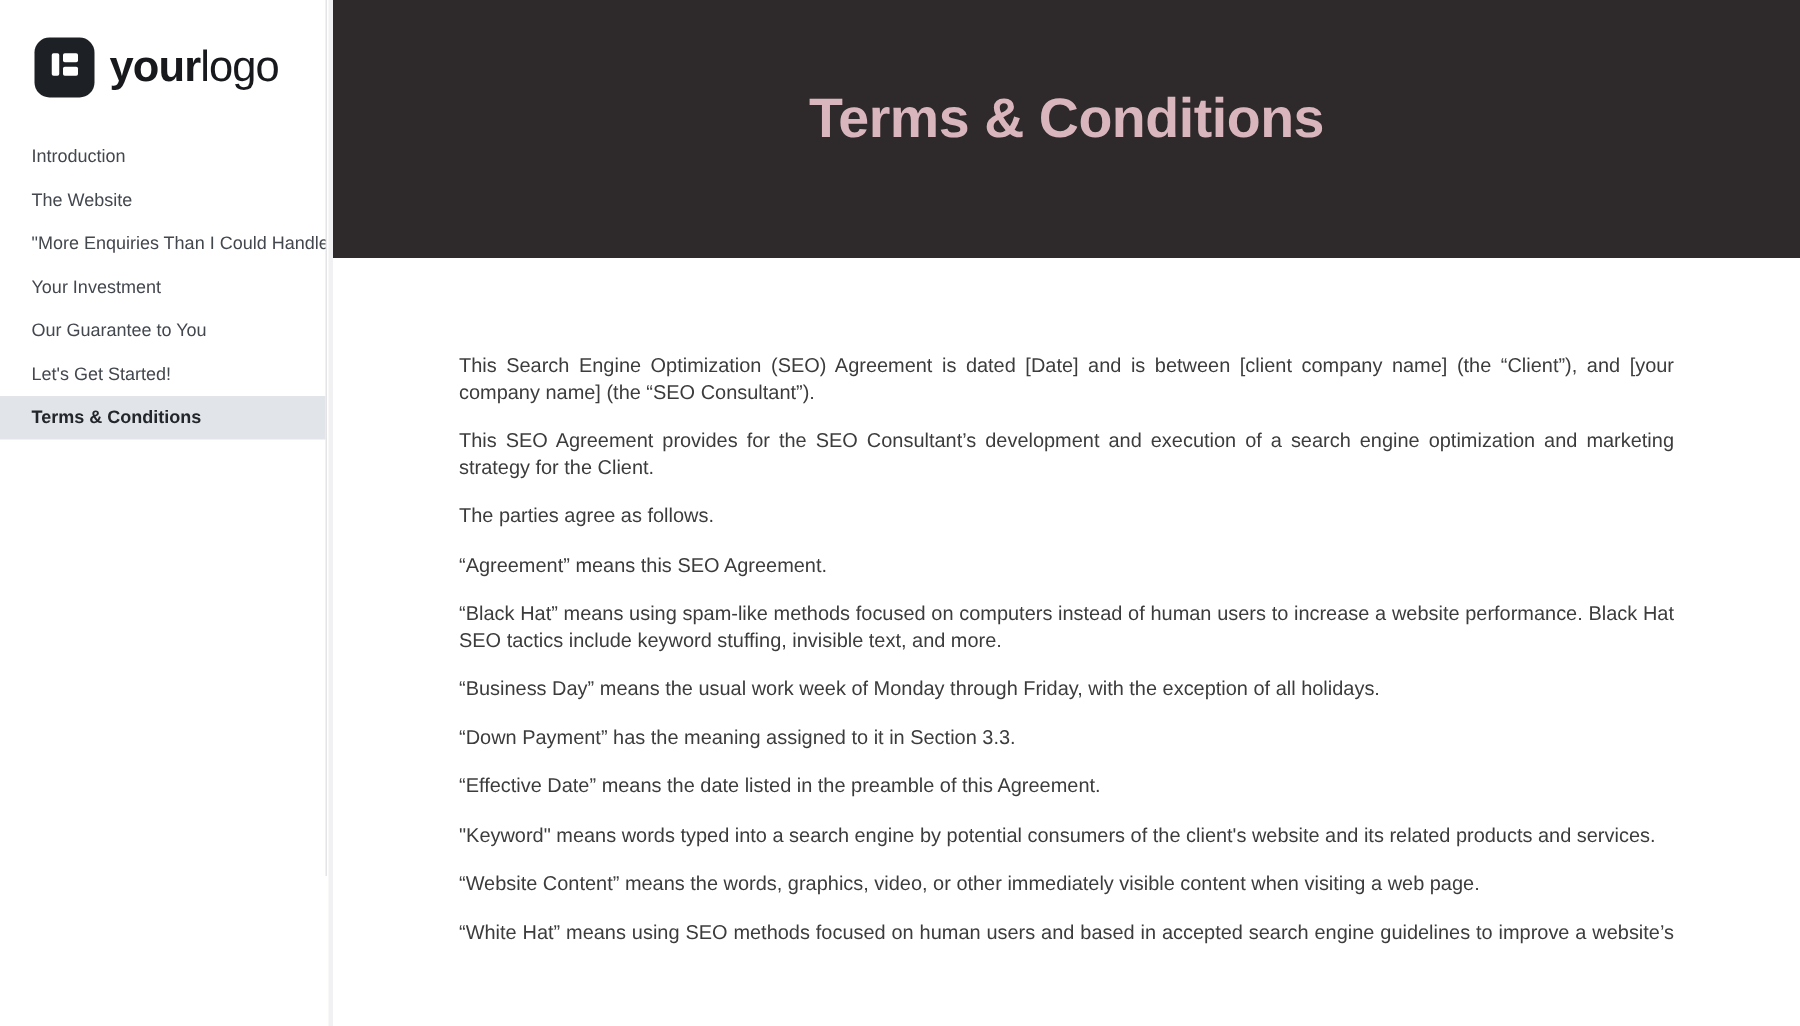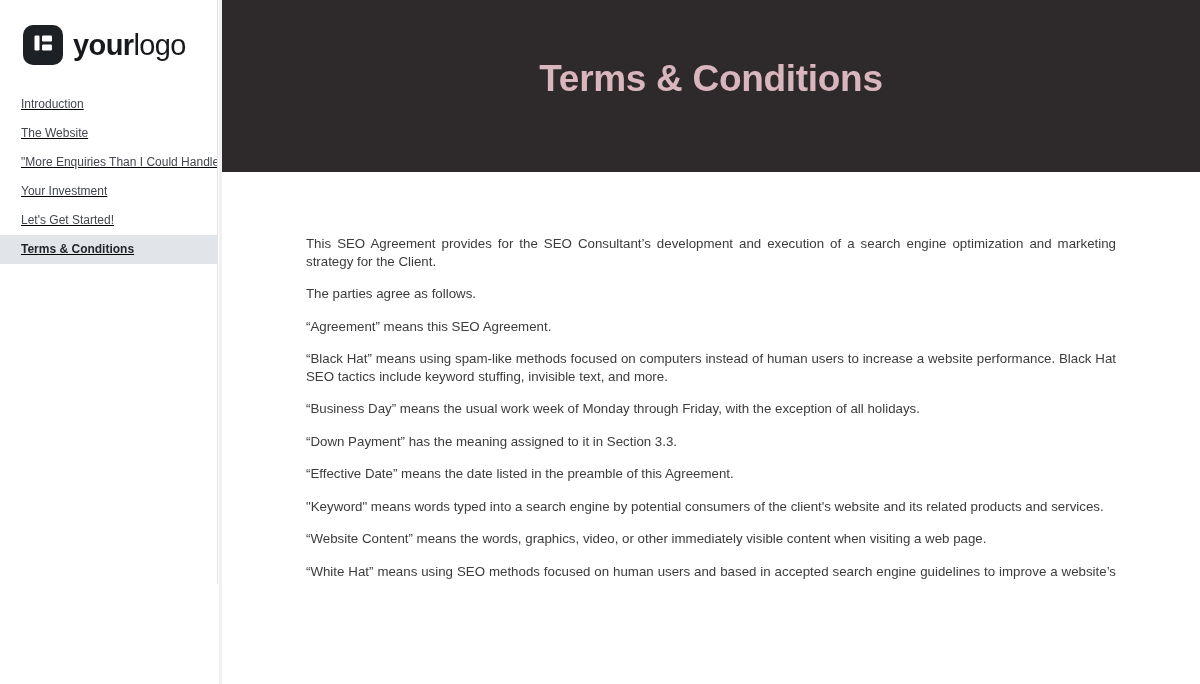--- a/index.html
+++ b/index.html
@@ -43,21 +43,21 @@
   .logo-text {
     font-size: 29px;
     color: #17191d;
     letter-spacing: -0.6px;
     white-space: nowrap;
     line-height: 1;
   }
   .logo-text .bold { font-weight: 700; }
   .logo-text .light { font-weight: 400; }
 
-  .nav { margin-top: 25px; text-decoration: underline; }
+  .nav { margin-top: 25px; }
   .nav-item {
     height: 29px;
     line-height: 29px;
     padding-left: 21px;
     font-size: 12px;
     color: #43474e;
     white-space: nowrap;
     overflow: hidden;
     cursor: pointer;
   }
@@ -113,32 +113,34 @@
       </span>
     </div>
     <div class="logo-text"><span class="bold">your</span><span class="light">logo</span></div>
   </div>
 
   <nav class="nav">
     <div class="nav-item">Introduction</div>
     <div class="nav-item">The Website</div>
     <div class="nav-item">"More Enquiries Than I Could Handle"</div>
     <div class="nav-item">Your Investment</div>
+    <div class="nav-item">Our Guarantee to You</div>
     <div class="nav-item">Let's Get Started!</div>
     <div class="nav-item active">Terms &amp; Conditions</div>
   </nav>
 </div>
 <div class="divider-strip"></div>
 
 <div class="main">
   <div class="banner">
     <div class="banner-title">Terms &amp; Conditions</div>
   </div>
 
   <div class="doc">
+    <p>This Search Engine Optimization (SEO) Agreement is dated [Date] and is between [client company name] (the “Client”), and [your company name] (the “SEO Consultant”).</p>
     <p>This SEO Agreement provides for the SEO Consultant’s development and execution of a search engine optimization and marketing strategy for the Client.</p>
     <p>The parties agree as follows.</p>
     <p>“Agreement” means this SEO Agreement.</p>
     <p>“Black Hat” means using spam-like methods focused on computers instead of human users to increase a website performance. Black Hat SEO tactics include keyword stuffing, invisible text, and more.</p>
     <p>“Business Day” means the usual work week of Monday through Friday, with the exception of all holidays.</p>
     <p>“Down Payment” has the meaning assigned to it in Section 3.3.</p>
     <p>“Effective Date” means the date listed in the preamble of this Agreement.</p>
     <p>"Keyword" means words typed into a search engine by potential consumers of the client's website and its related products and services.</p>
     <p>“Website Content” means the words, graphics, video, or other immediately visible content when visiting a web page.</p>
     <p class="stretch">“White Hat” means using SEO methods focused on human users and based in accepted search engine guidelines to improve a website’s</p>

